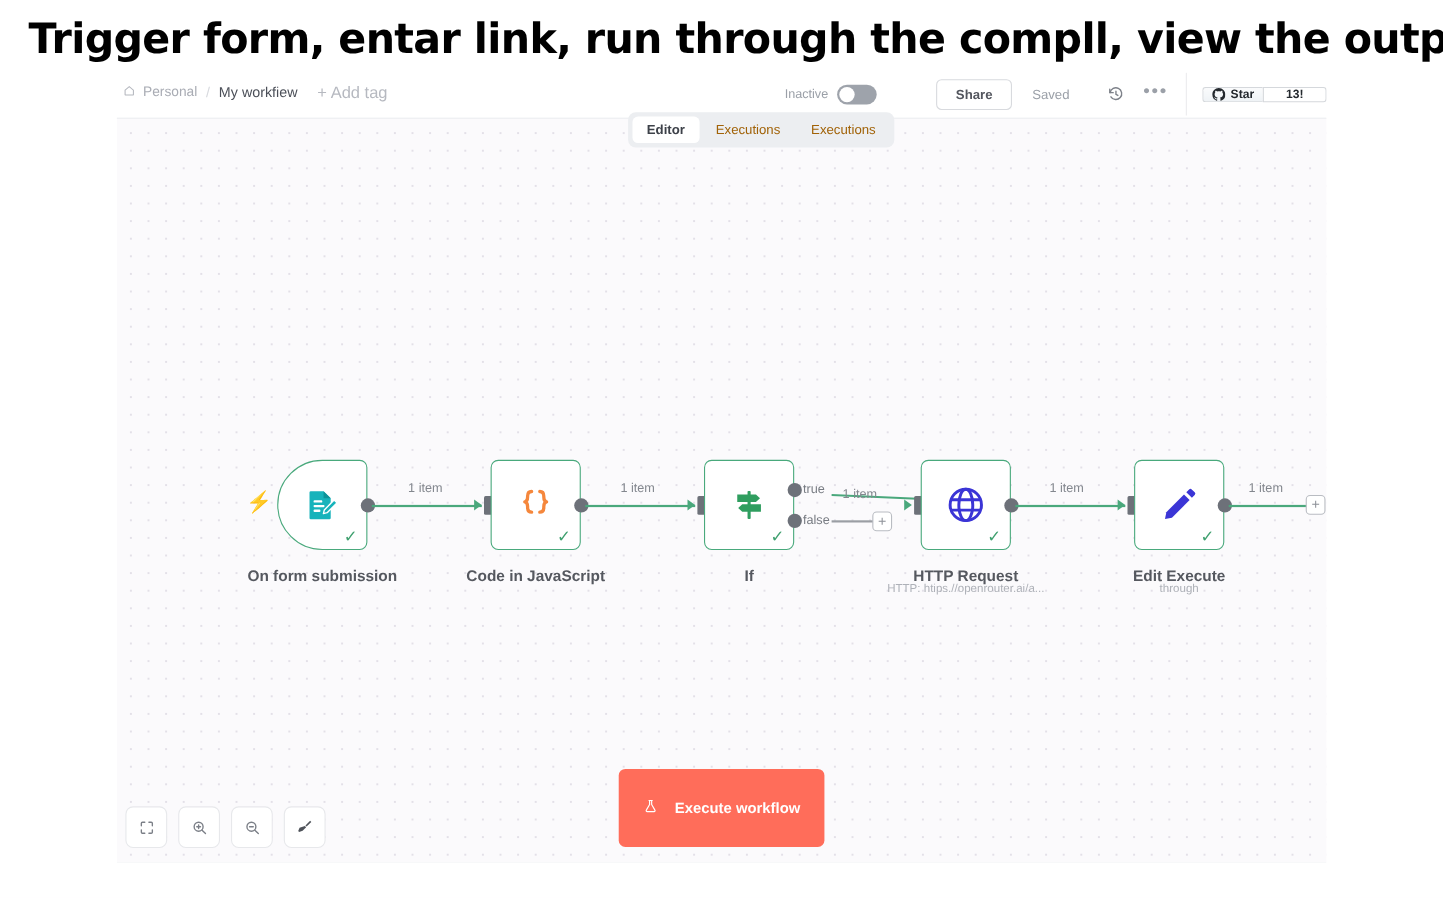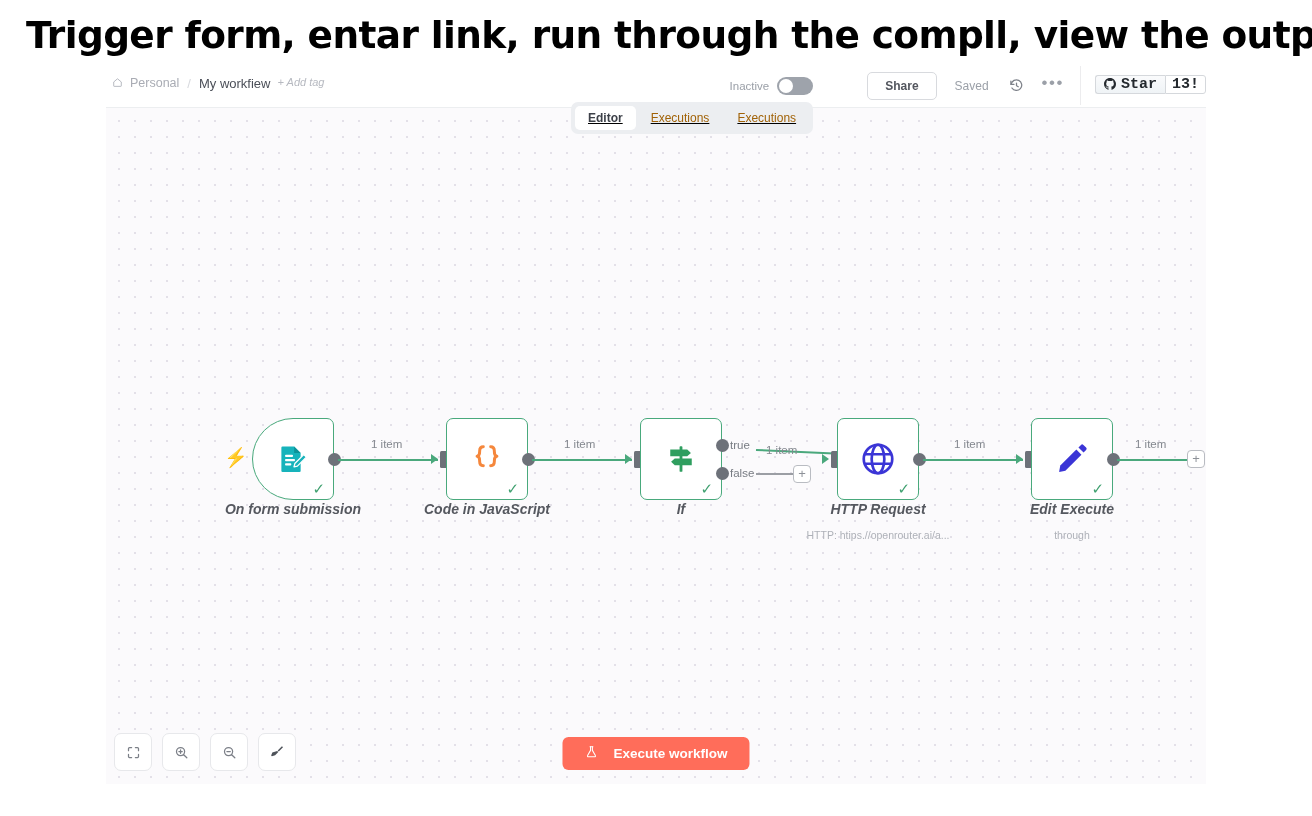--- a/index.html
+++ b/index.html
@@ -80,22 +80,22 @@
     font-size: 13px;
     margin: 0 1px;
   }
   .bc-title {
     color: #4b4f58;
     font-size: 13px;
     font-weight: 500;
   }
   .bc-addtag {
     color: #b6b9c0;
-    font-size: 11px;
-    font-style: italic;
+    font-size: 15px;
+    margin-left: 11px;
   }
 
   .topbar-right {
     position: absolute;
     right: 0;
     top: 0;
     height: 39px;
     display: flex;
     align-items: center;
   }
@@ -133,21 +133,21 @@
     color: #53565e;
     font-size: 12px;
     font-weight: 600;
     padding: 6px 17px;
     margin-right: 18px;
     font-family: "Liberation Sans", sans-serif;
   }
   .saved-label {
     color: #9ba0a8;
     font-size: 12px;
-    margin-right: 17px;
+    margin-right: 31px;
   }
   .icon-btn {
     width: 22px;
     height: 22px;
     display: flex;
     align-items: center;
     justify-content: center;
     color: #7d8189;
     margin-right: 14px;
   }
@@ -161,61 +161,59 @@
   }
   .topbar-divider {
     width: 1px;
     height: 39px;
     background: #ececee;
     margin-right: 14px;
   }
 
   .star-widget {
     display: flex;
-    align-items: flex-start;
+    align-items: center;
     height: 22px;
-    font-size: 15px;
+    font-size: 11px;
     font-weight: 600;
-    font-family: Liberation Mono, monospace;
   }
   .star-btn {
     display: flex;
     align-items: center;
     gap: 5px;
     background: linear-gradient(#fafbfc, #eff3f6);
     border: 1px solid #d5d8dc;
     border-right: none;
     border-radius: 3px 0 0 3px;
     padding: 0 8px;
     color: #24292e;
   }
   .star-count {
     display: flex;
     align-items: center;
     background: #ffffff;
     border: 1px solid #d5d8dc;
     border-radius: 0 3px 3px 0;
-    padding: 0 6px;
+    padding: 0 20px;
     color: #24292e;
     overflow: hidden;
   }
 
   
   .tabs {
     position: absolute;
     left: 465px;
     top: 36px;
     display: flex;
     align-items: center;
     gap: 2px;
     background: #eceef1;
     border-radius: 7px;
     padding: 4px;
     z-index: 5;
-    text-decoration: underline;
   }
   .tab {
     font-size: 12px;
     color: #a16207;
     padding: 5px 13px;
     border-radius: 5px;
     white-space: nowrap;
   }
   .tab.active {
     background: #ffffff;
@@ -263,28 +261,27 @@
   .node .check {
     position: absolute;
     right: 8px;
     bottom: 3px;
     color: #3fa06f;
     font-size: 15px;
     line-height: 15px;
   }
   .node-label {
     position: absolute;
-    top: 82px;
+    top: 96px;
     left: 50%;
     transform: translateX(-50%);
     font-size: 14px;
     font-weight: 600;
     color: #55585f;
     white-space: nowrap;
-    font-style: italic;
   }
   .node-sublabel {
     position: absolute;
     top: 110px;
     left: 50%;
     transform: translateX(-50%);
     font-size: 10.5px;
     color: #aeb1b8;
     white-space: nowrap;
   }
@@ -376,21 +373,21 @@
     position: absolute;
     left: 50%;
     transform: translateX(-50%);
     bottom: 14px;
     background: #ff6d5a;
     color: #ffffff;
     border: none;
     border-radius: 6px;
     font-size: 13.5px;
     font-weight: 600;
-    padding: 8px 22px;
+    padding: 27px 22px;
     display: flex;
     align-items: center;
     gap: 15px;
     font-family: "Liberation Sans", sans-serif;
   }
 </style>
 </head>
 <body>
 
 <div class="caption">Trigger form, entar link, run through the compll, view the output results.</div>

